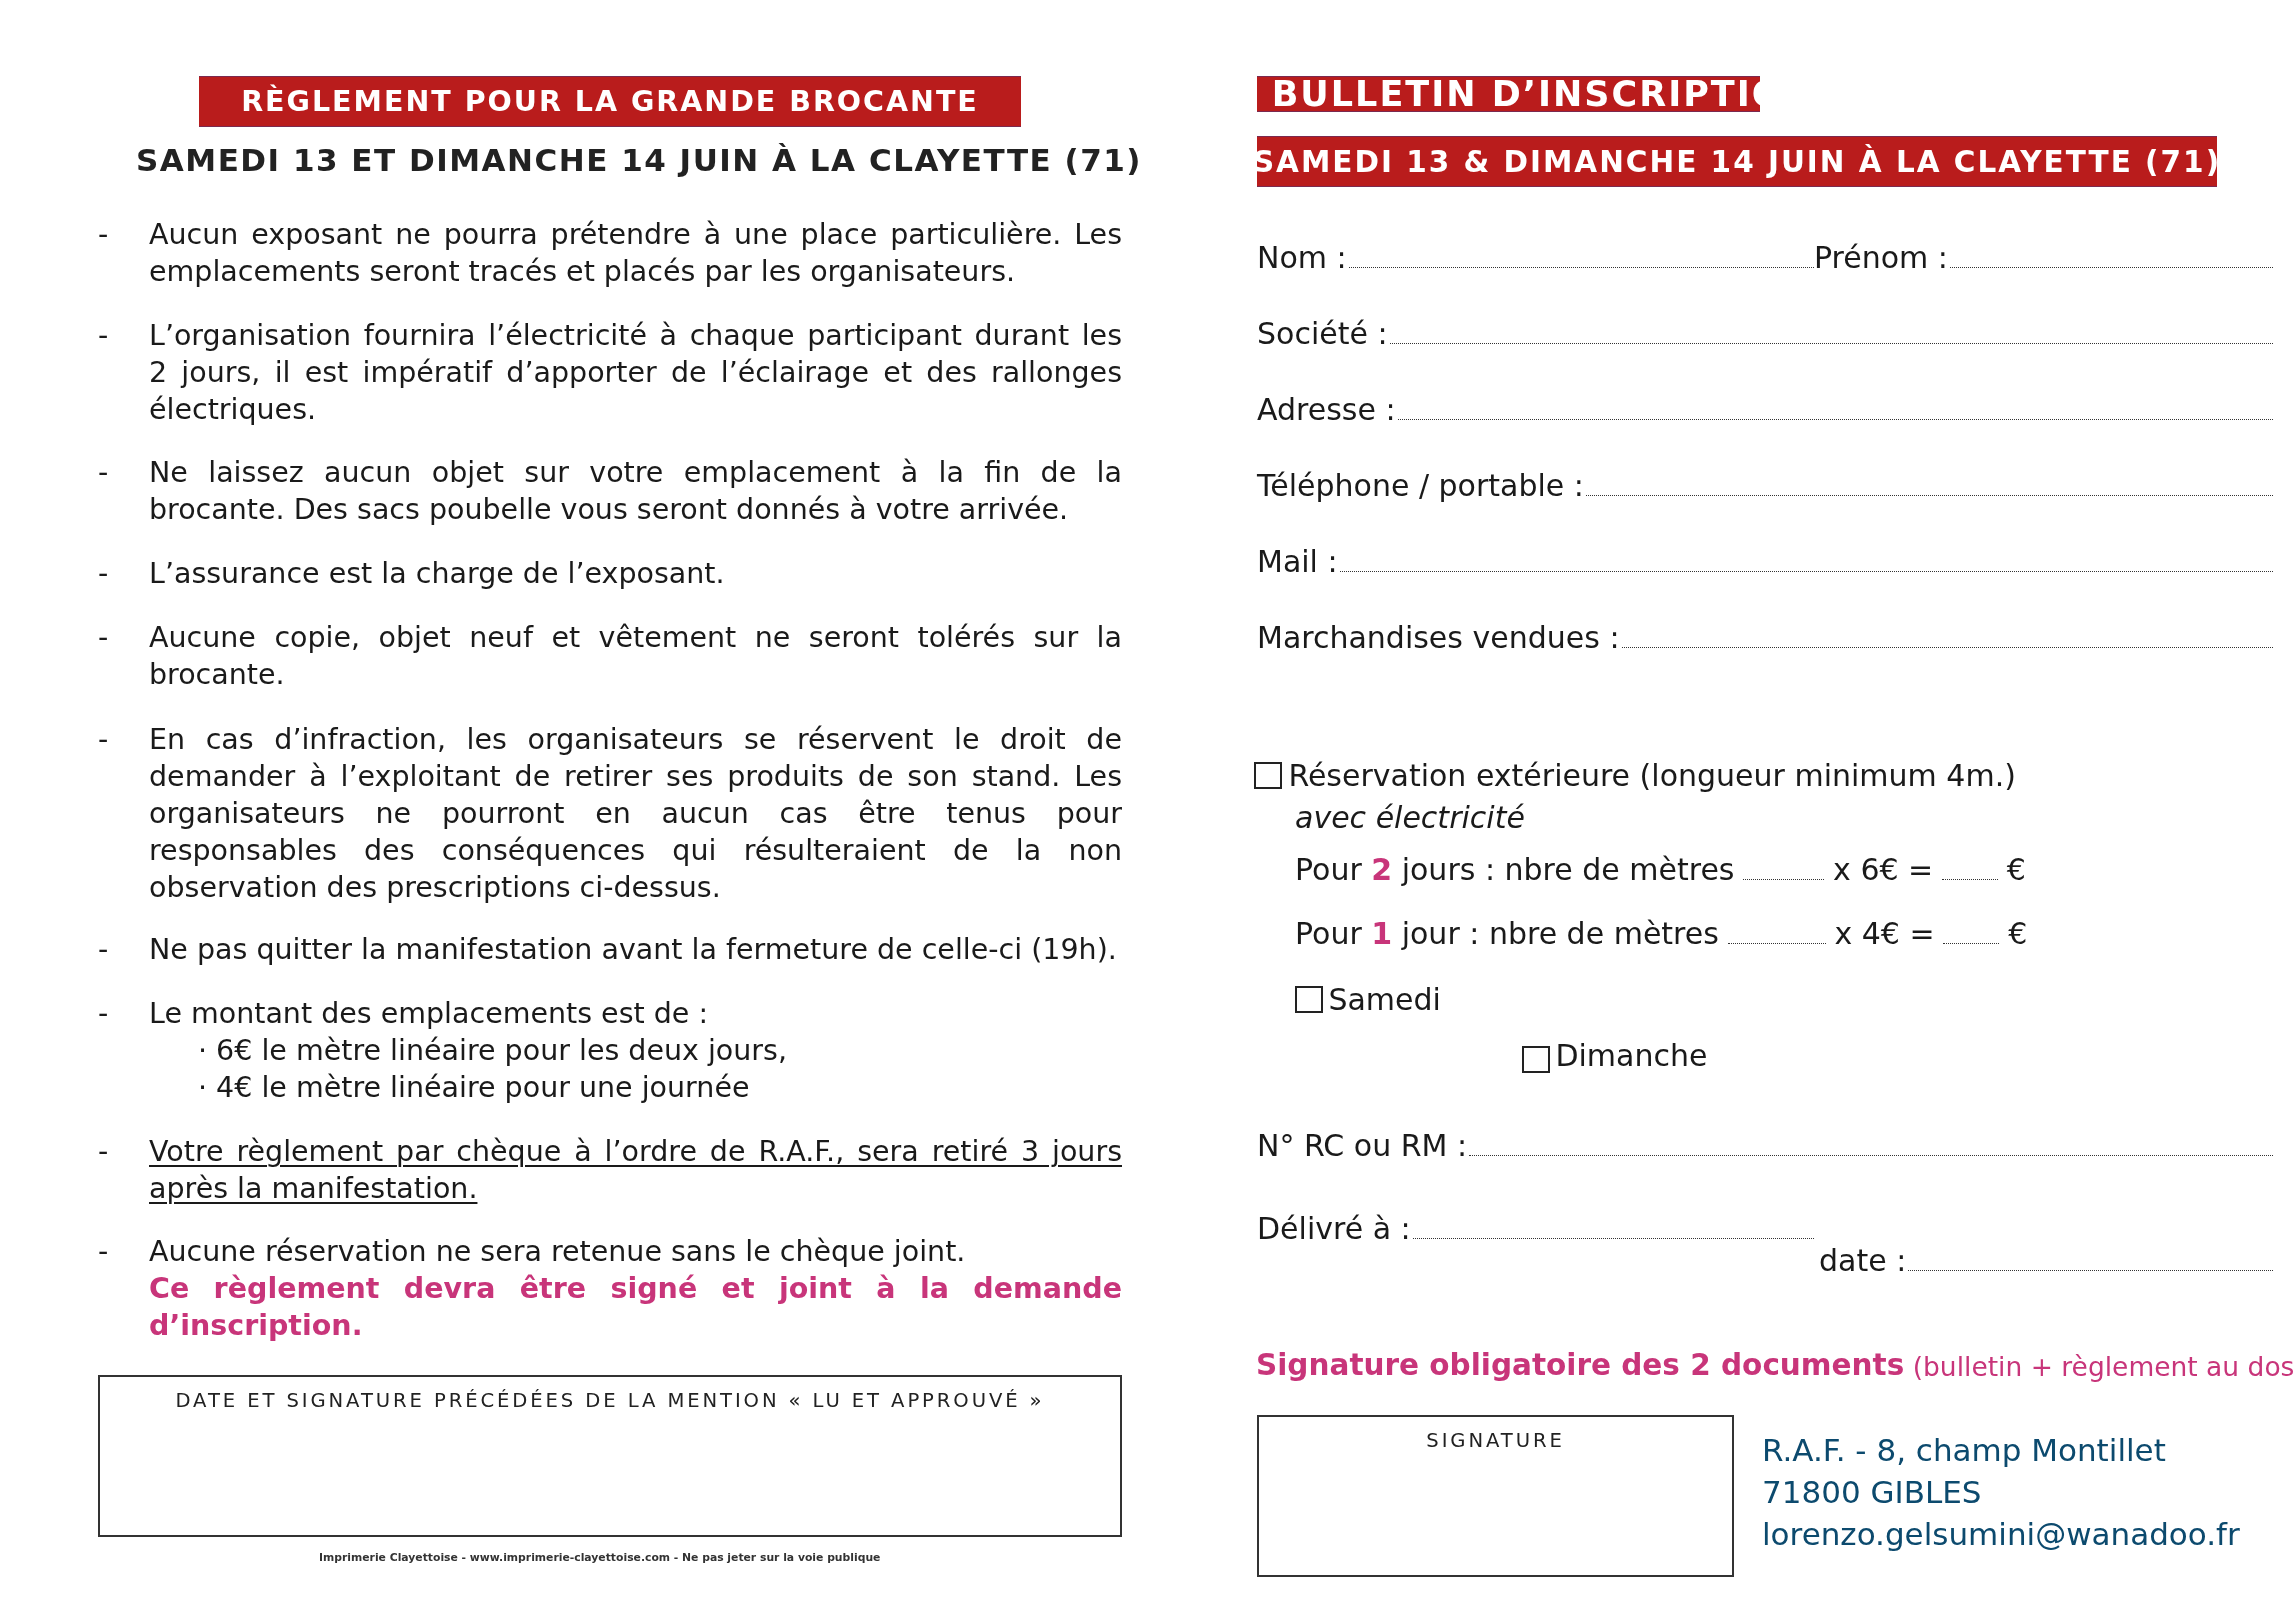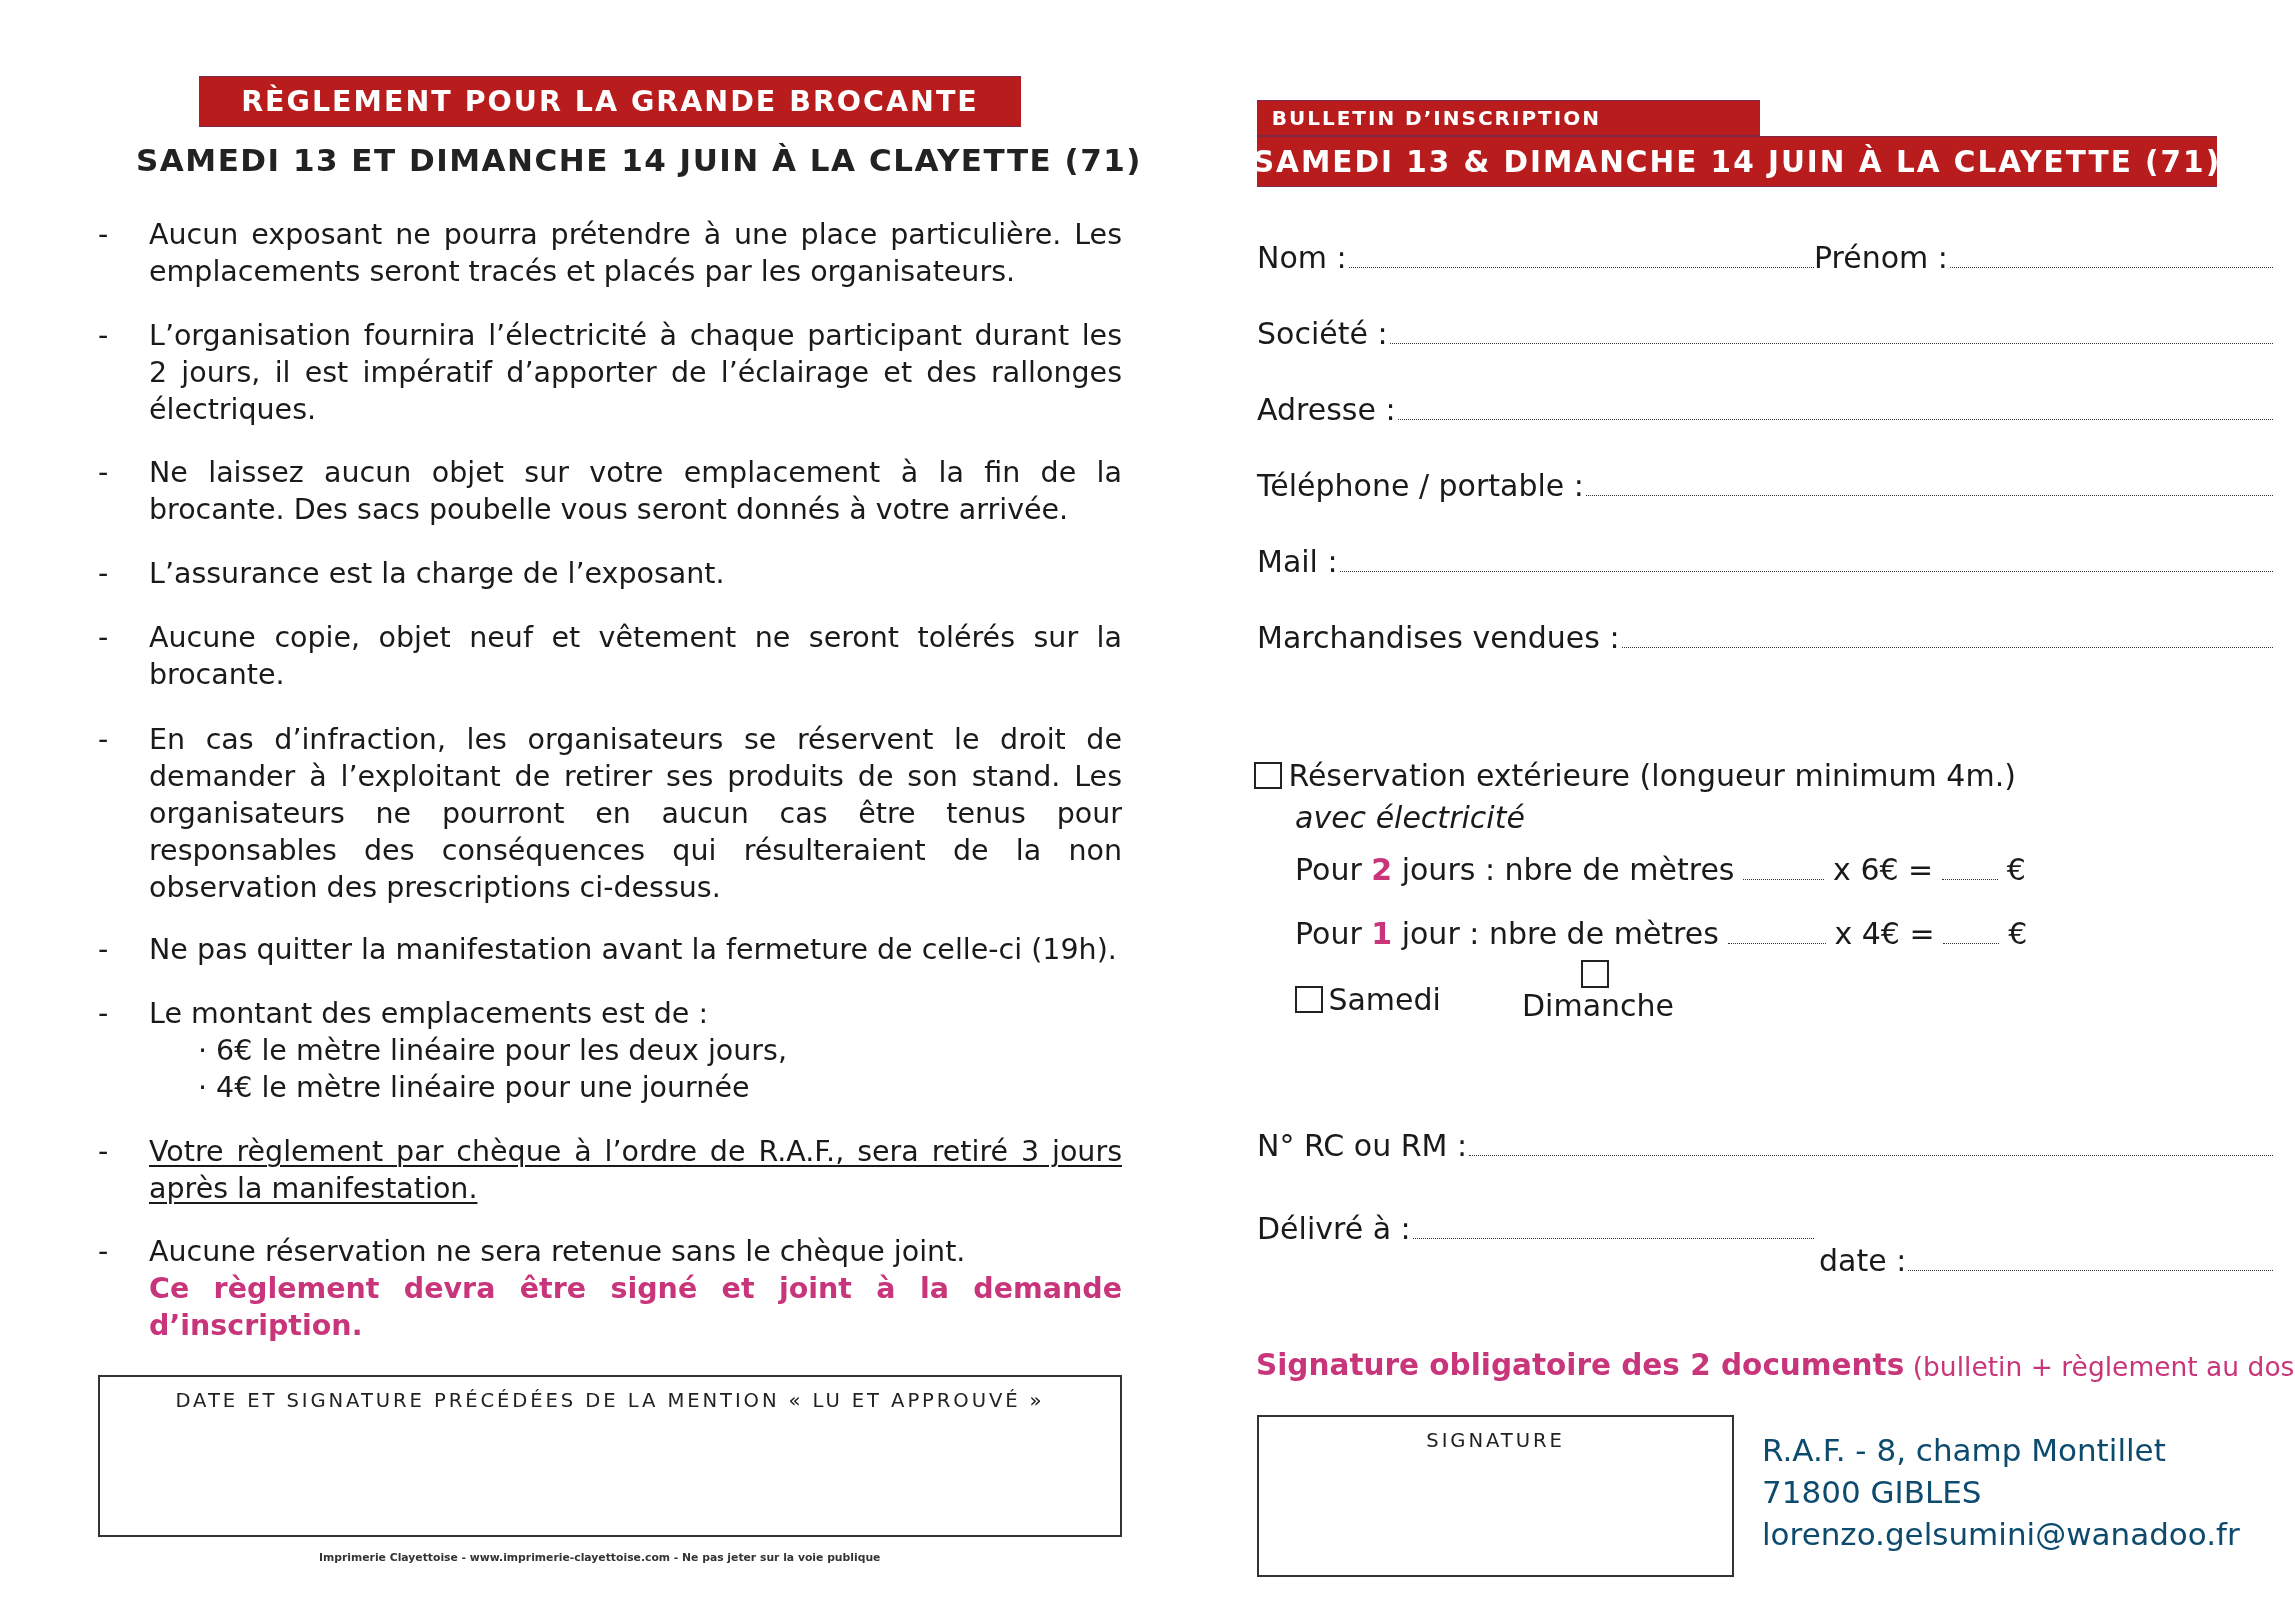--- a/index.html
+++ b/index.html
@@ -95,21 +95,21 @@
     <span class="pink" style="display:block;">Ce règlement devra être signé et joint à la demande d’inscription.</span>
   </div>
 </div>
 
 <div class="boxed" style="left:98px; top:1375px; width:1020px; height:158px;">
   <div class="boxlabel" style="top:12.3px;">DATE ET SIGNATURE PRÉCÉDÉES DE LA MENTION « LU ET APPROUVÉ »</div>
 </div>
 
 <div class="footer" style="left:319px; top:1551px;">Imprimerie Clayettoise - www.imprimerie-clayettoise.com - Ne pas jeter sur la voie publique</div>
 
-<div class="banner" style="left:1257px; top:76px; width:503px; height:36px; font-size:20px; justify-content:flex-start; padding-left:14.7px; box-sizing:border-box;margin-top:24px;">
+<div class="banner" style="left:1257px; top:76px; width:503px; height:36px; font-size:35px; justify-content:flex-start; padding-left:14.7px; box-sizing:border-box;">
   <span>BULLETIN D’INSCRIPTION</span>
 </div>
 <div class="banner" style="left:1257px; top:136px; width:960px; height:49px; font-size:29.5px;">
   <span>SAMEDI 13 &amp; DIMANCHE 14 JUIN À LA CLAYETTE (71)</span>
 </div>
 
 <div class="field" style="left:1257px; top:236px; width:557px;">
   <span class="lbl">Nom :</span>
   <span class="line"></span>
 </div>
@@ -162,21 +162,21 @@
   <span class="blank" style="width:98px;"></span>
   <span>x 4€ =</span>
   <span class="blank" style="width:56px;"></span>
   <span>€</span>
 </div>
 
 <div class="pline" style="left:1295px; top:982px; align-items:center;">
   <span class="cb" style="margin-right:5.9px;"></span>
   <span>Samedi</span>
 </div>
-<div class="pline" style="left:1522px; top:960px; align-items:center;flex-direction:column;">
+<div class="pline" style="left:1522px; top:1038px; align-items:flex-end;">
   <span class="cb" style="margin-right:5.9px;"></span>
   <span>Dimanche</span>
 </div>
 
 <div class="field" style="left:1257px; top:1124px; width:1016px;">
   <span class="lbl">N° RC ou RM :</span>
   <span class="line"></span>
 </div>
 <div class="field" style="left:1257px; top:1207px; width:557px;">
   <span class="lbl">Délivré à :</span>

